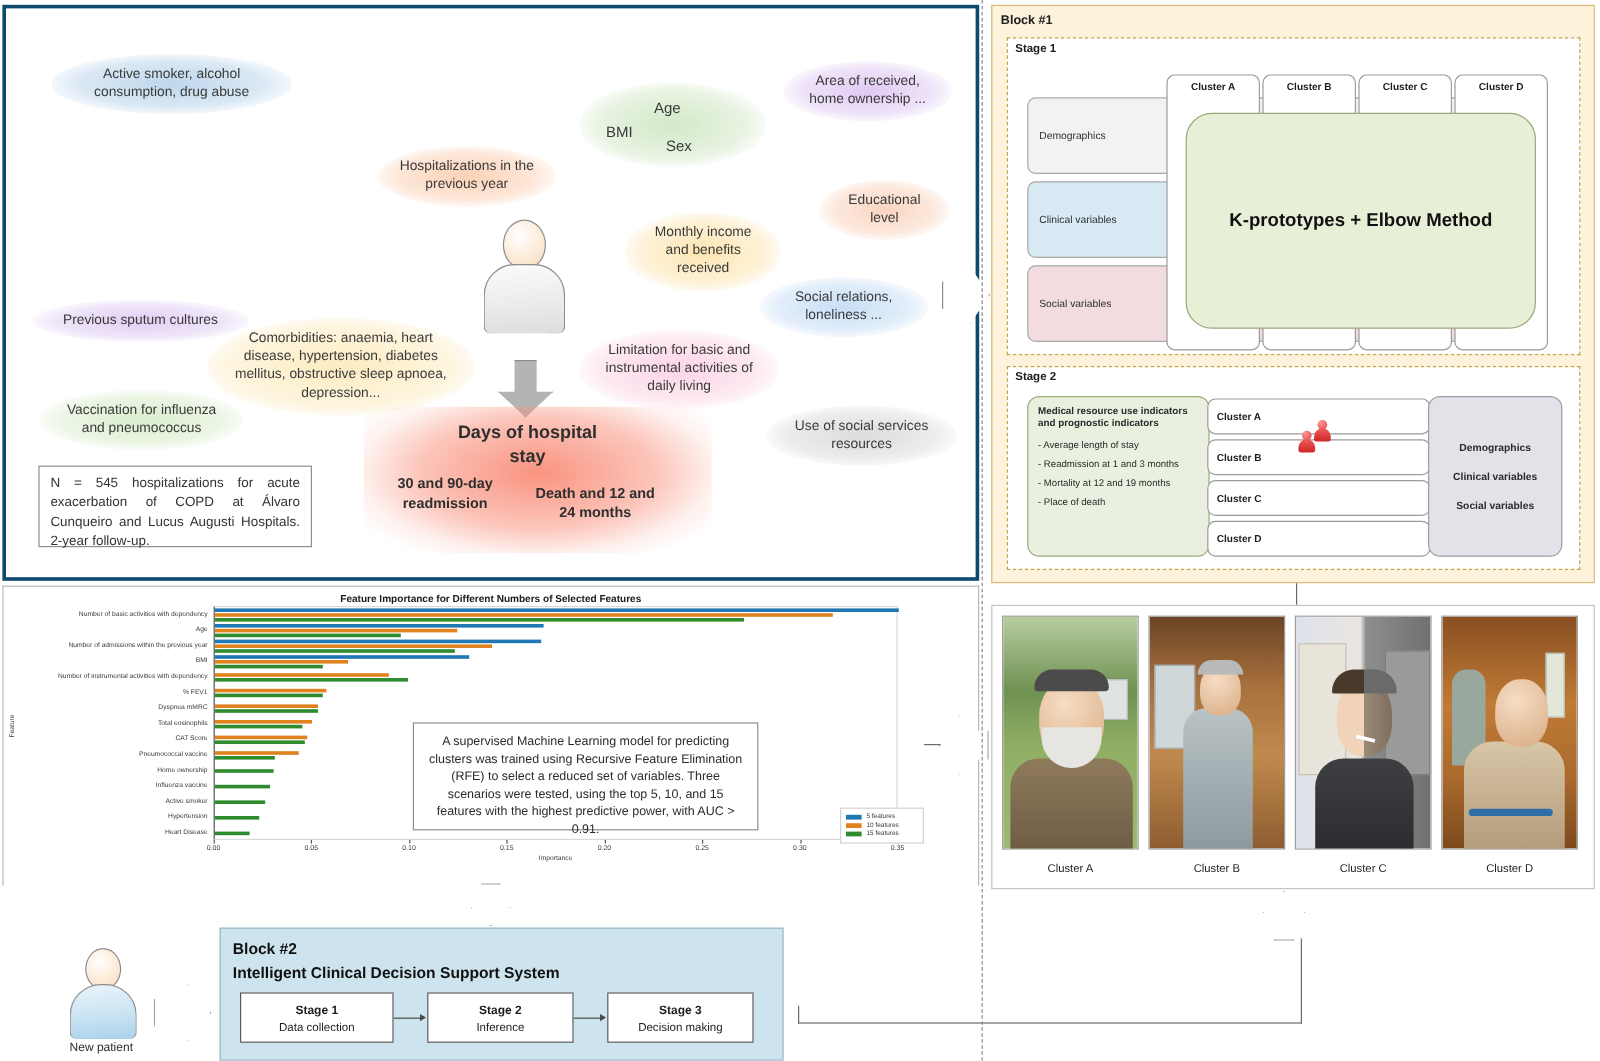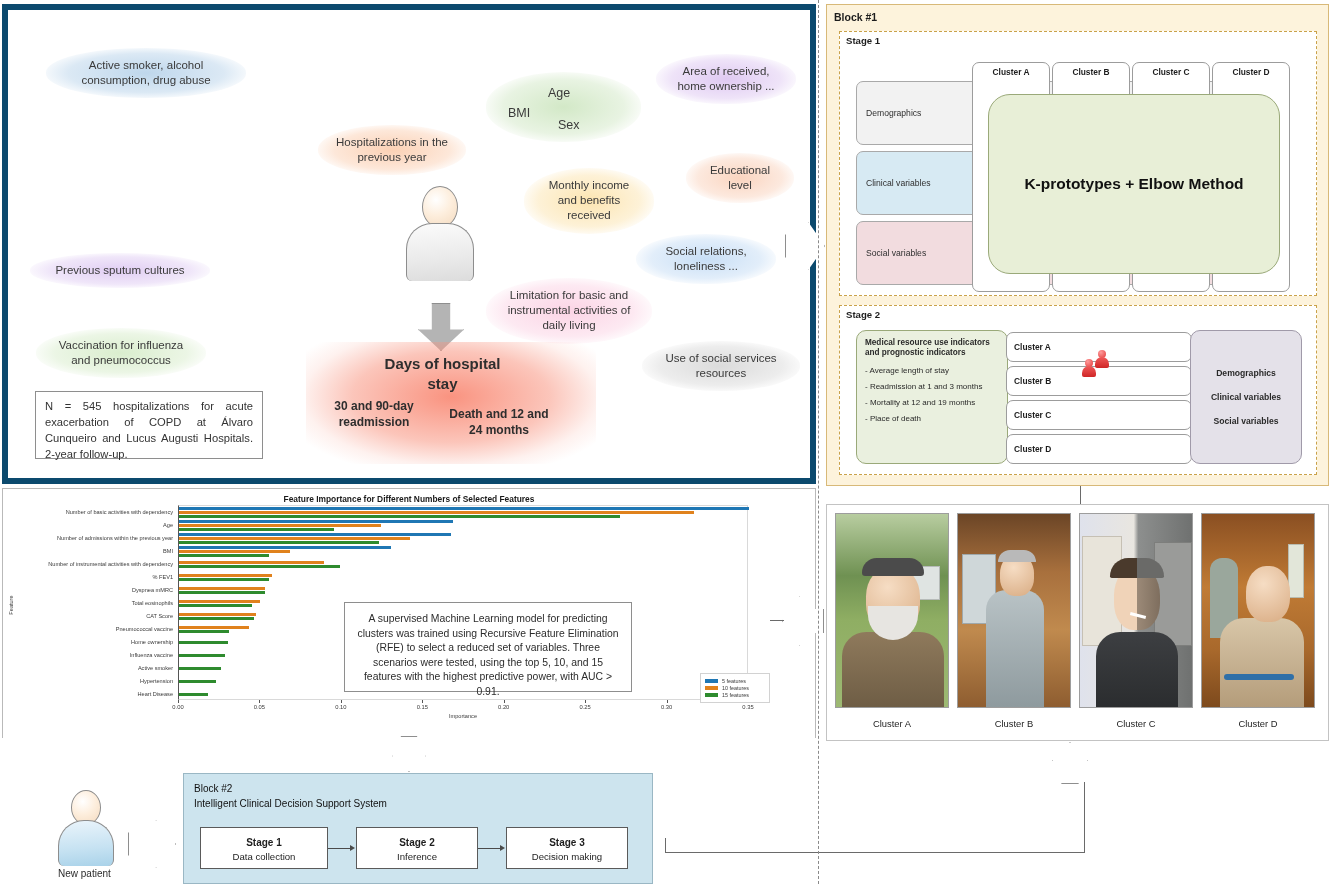--- a/index.html
+++ b/index.html
@@ -8,21 +8,21 @@
     width:1333px; height:884px; position:relative;
     background:#fff;
     font-family:"Liberation Sans", sans-serif;
     color:#333;
     overflow:hidden;
   }
 
   
   #panel-variables {
     position:absolute; left:2px; top:4px; width:814px; height:480px;
-    border:6px solid #0c4a6e; background:#fff; overflow:hidden;
+    border:3px solid #0c4a6e; background:#fff; overflow:hidden;
   }
   .bubble {
     position:absolute; text-align:center; color:#3a3a3a;
     font-size:11.5px; line-height:1.32; padding:10px 14px;
     border-radius:50%/48%;
   }
 
   .person-fig { position:absolute; }
   .p-head {
     width:36px; height:42px; border-radius:50%;
@@ -171,22 +171,22 @@
   .lg-row { display:flex; align-items:center; gap:4px; margin:1px 0; }
   .lg-sw { width:13px; height:4px; }
   .lg-tx { font-size:5.4px; color:#3a3a3a; }
 
   
   #panel-block2 {
     position:absolute; left:183px; top:773px; width:470px; height:111px;
     background:#cde4ee; border:1px solid #9ab7c4;
   }
   #b2-title {
-    position:absolute; left:10px; top:7px; font-size:10px;
-    font-weight:normal; color:#111; line-height:1.5;
+    position:absolute; left:10px; top:7px; font-size:13px;
+    font-weight:bold; color:#111; line-height:1.5;
   }
   .stage-card {
     position:absolute; border:1.2px solid #5a5a5a; background:#fff;
     font-size:9.6px; color:#1d1d1d; text-align:center; padding-top:7px;
     line-height:1.5;
   }
   .stage-card b { font-size:10px; }
   .flow-line { position:absolute; height:1.4px; background:#4a4a4a; }
   .flow-head {
     position:absolute; width:0; height:0;
@@ -248,35 +248,39 @@
     <span style="position:absolute; left:22px; top:33px; font-size:12.5px;">BMI</span>
     <span style="position:absolute; left:72px; top:45px; font-size:12.5px;">Sex</span>
   </div>
 
 
   <div class="bubble" style="left:310px; top:115px; width:148px;
               background:radial-gradient(ellipse at center,rgba(250,196,160,.78) 0%,rgba(250,196,160,.40) 55%,rgba(250,196,160,0) 78%);">
     <span>Hospitalizations in the previous year</span>
   </div>
 
-  <div class="bubble" style="left:516px; top:158px; width:130px;
+  <div class="bubble" style="left:516px; top:170px; width:130px;
               background:radial-gradient(ellipse at center,rgba(251,223,160,.82) 0%,rgba(251,223,160,.42) 55%,rgba(251,223,160,0) 78%);">
     <span>Monthly income and benefits received</span>
   </div>
 
   <div class="bubble" style="left:678px; top:143px; width:108px;
               background:radial-gradient(ellipse at center,rgba(249,202,176,.80) 0%,rgba(249,202,176,.42) 55%,rgba(249,202,176,0) 78%);">
     <span>Educational level</span>
   </div>
 
   <div class="bubble" style="left:22px; top:243px; width:180px;
               background:radial-gradient(ellipse at center,rgba(216,192,240,.78) 0%,rgba(216,192,240,.40) 55%,rgba(216,192,240,0) 78%);">
     <span>Previous sputum cultures</span>
   </div>
 
+  <div class="bubble" style="left:168px; top:258px; width:222px;
+              background:radial-gradient(ellipse at center,rgba(251,231,177,.80) 0%,rgba(251,231,177,.42) 58%,rgba(251,231,177,0) 80%);">
+    <span>Comorbidities: anaemia, heart disease, hypertension, diabetes mellitus, obstructive sleep apnoea, depression...</span>
+  </div>
 
   <div class="bubble" style="left:628px; top:224px; width:140px;
               background:radial-gradient(ellipse at center,rgba(186,214,243,.80) 0%,rgba(186,214,243,.42) 55%,rgba(186,214,243,0) 78%);">
     <span>Social relations, loneliness ...</span>
   </div>
 
   <div class="bubble" style="left:28px; top:318px; width:170px;
               background:radial-gradient(ellipse at center,rgba(206,232,190,.76) 0%,rgba(206,232,190,.40) 55%,rgba(206,232,190,0) 78%);">
     <span>Vaccination for influenza and pneumococcus</span>
   </div>

